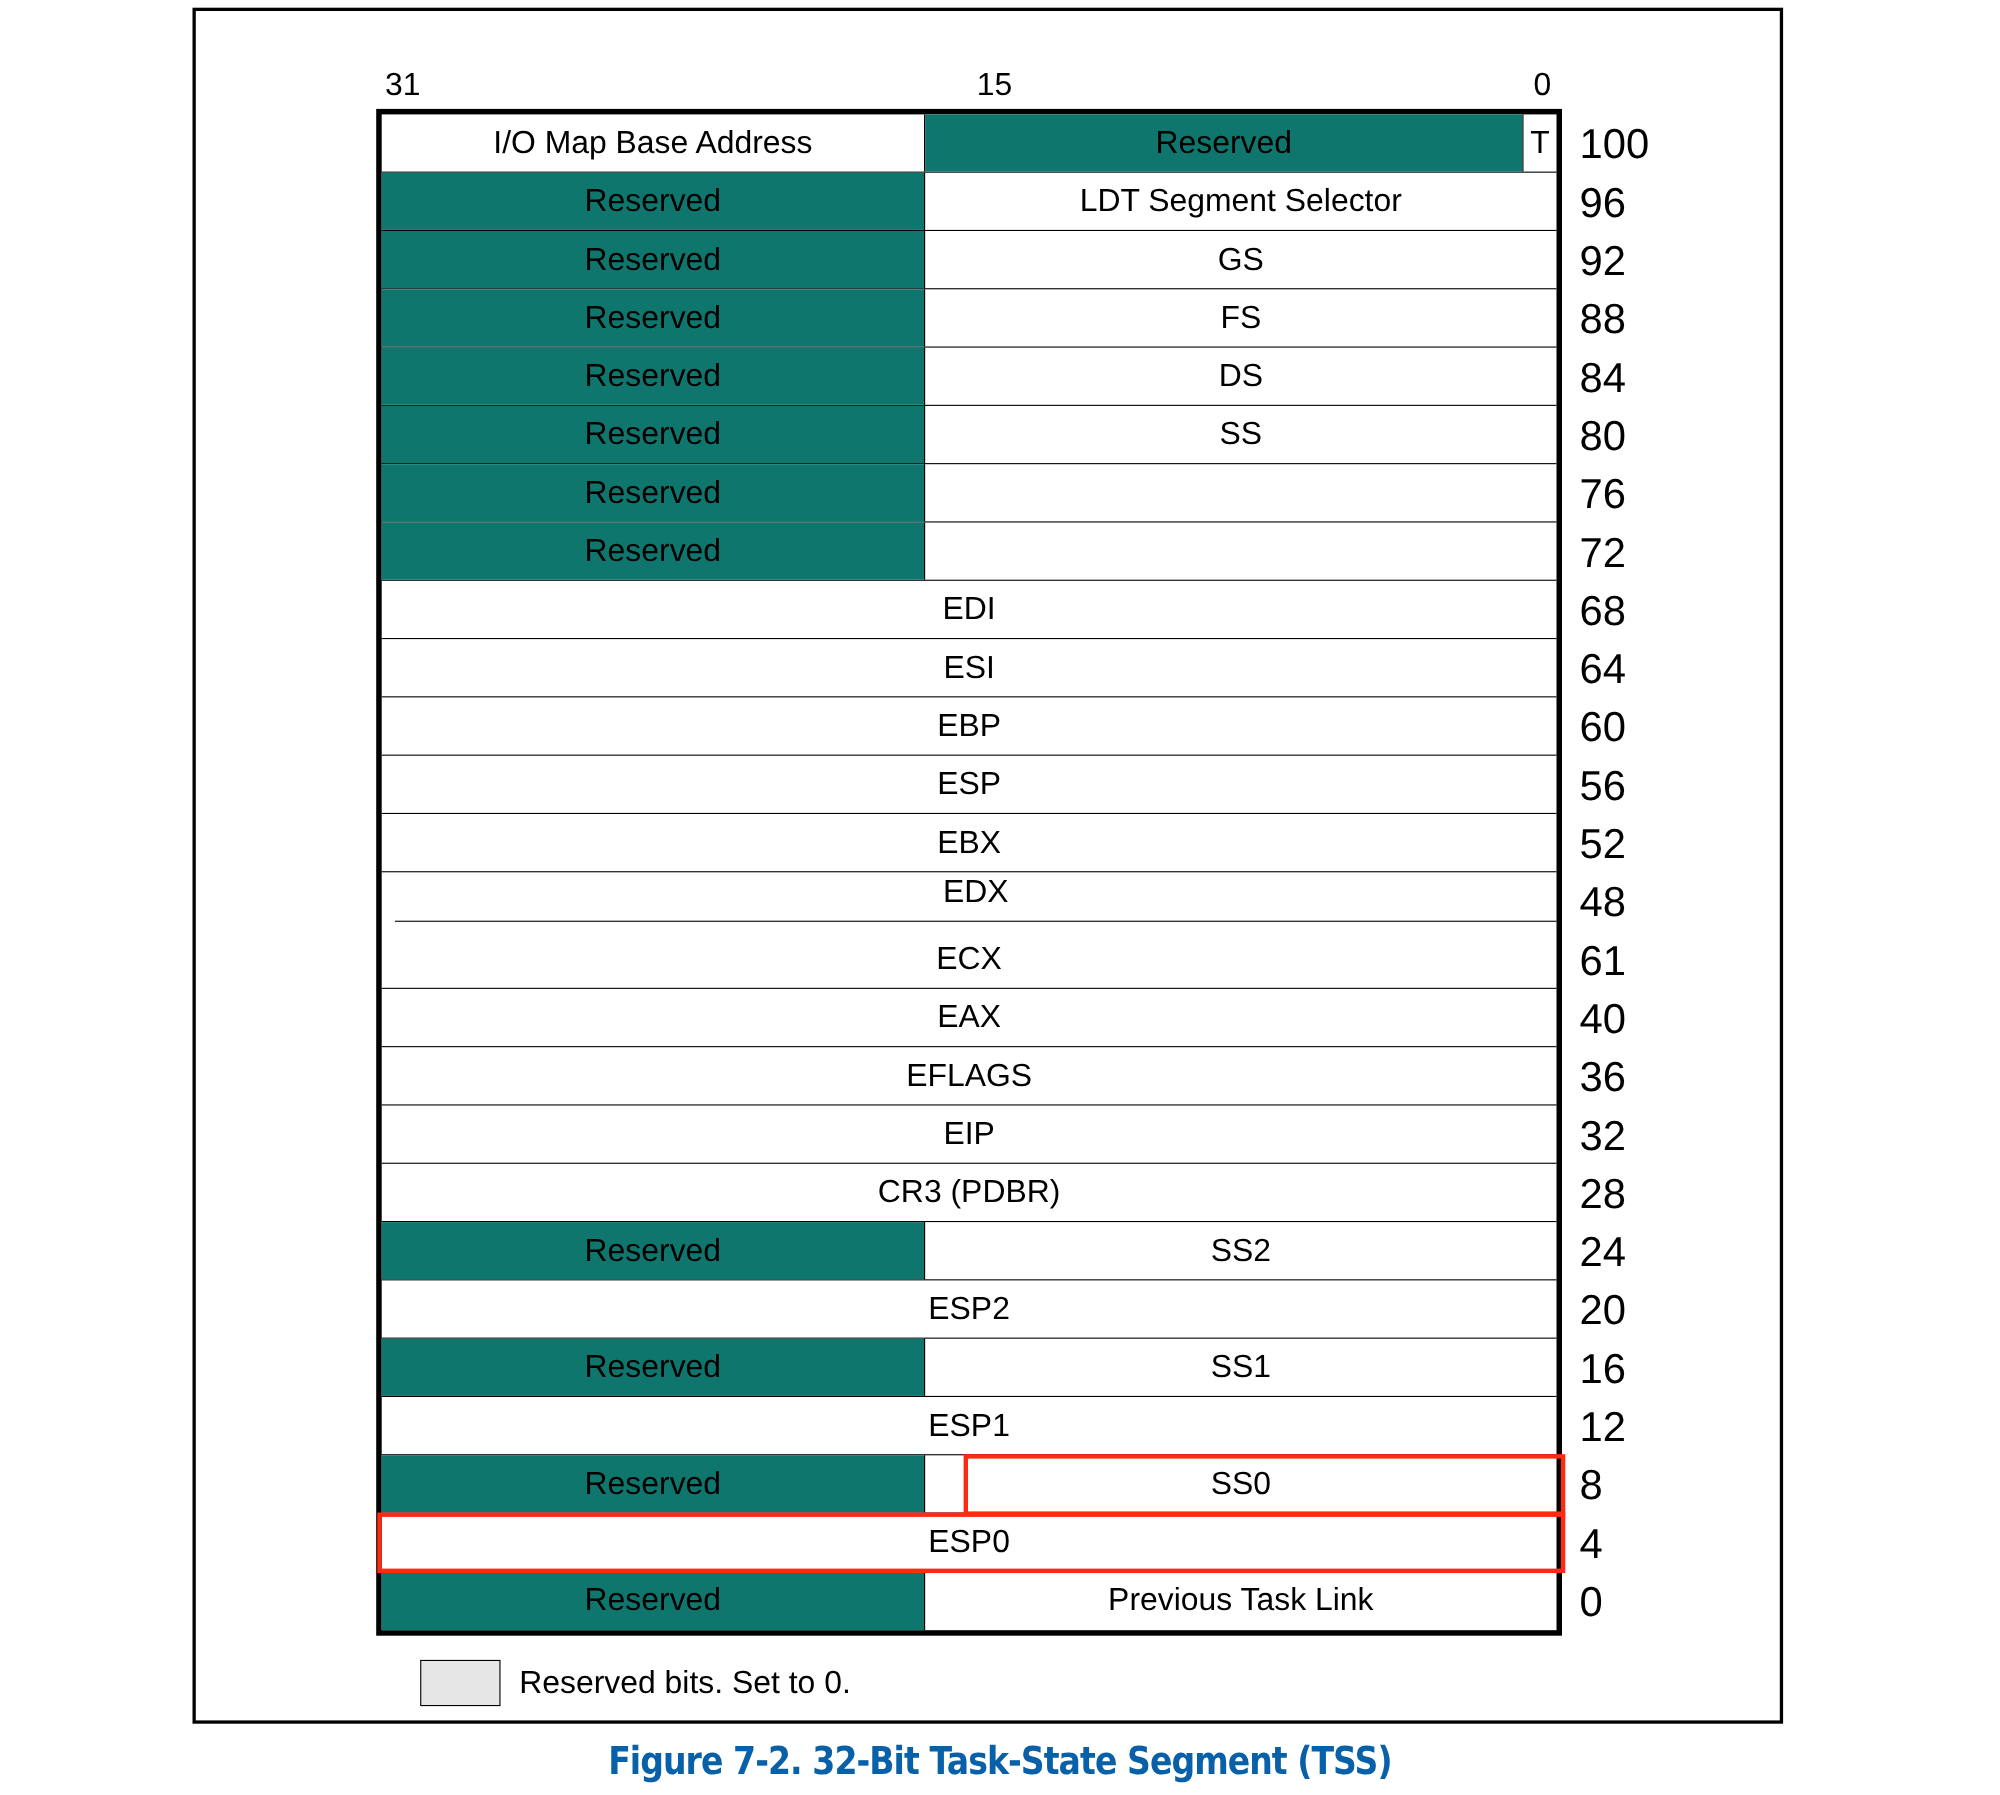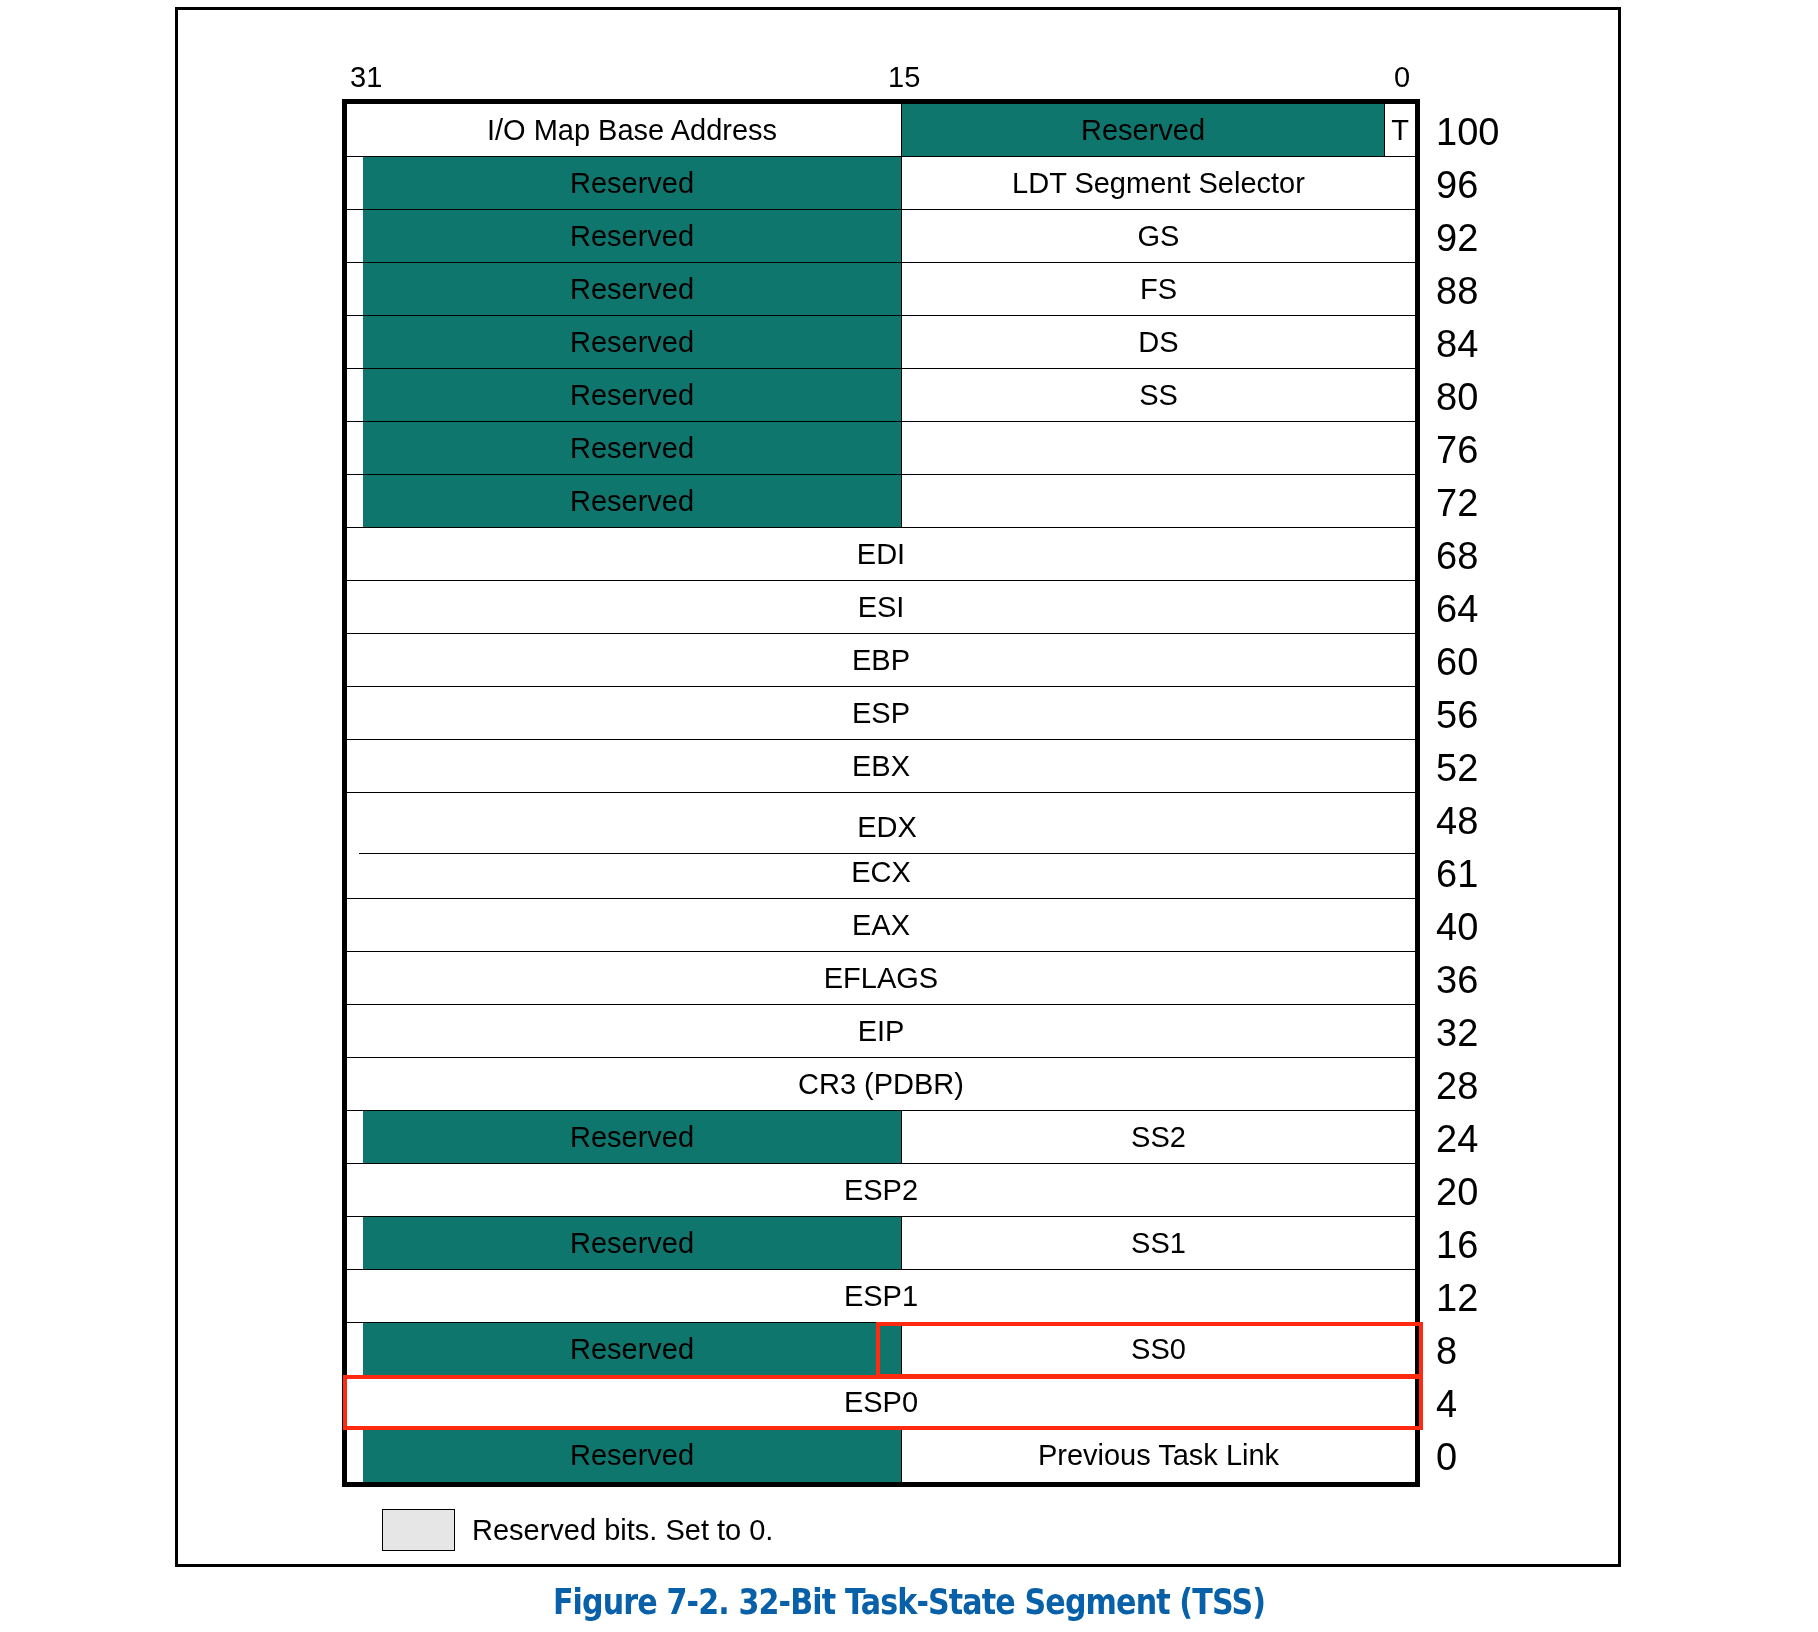--- a/index.html
+++ b/index.html
@@ -8,21 +8,21 @@
   .frame { position: absolute; left: 175px; top: 7px; width: 1446px; height: 1560px;
            border: 3px solid #000; box-sizing: border-box; }
   .bit-label { position: absolute; top: 60px; font-size: 29px; line-height: 34px; }
   .tss-table { position: absolute; left: 342px; top: 99px; width: 1078px; height: 1388px;
                border: 5px solid #000; box-sizing: border-box; }
   .tss-row { position: absolute; left: 0; right: 0; height: 53.4px; box-sizing: border-box;
              border-bottom: 1.5px solid #000; display: flex; }
   .tss-row.last { border-bottom: none; }
   .cell { height: 100%; box-sizing: border-box; display: flex; align-items: center;
           justify-content: center; font-size: 29px; }
-  .cell.left { width: 539px; border-right: 1.5px solid #000; margin-left: 16px; }
+  .cell.left { width: 494px; border-right: 1.5px solid #000; }
   .cell.right { flex: 1; }
   .cell.full { flex: 1; }
   .cell.reserved { background: #0f766e; }
   .cell.t-bit { width: 31px; border-left: 1.5px solid #000; flex: none; }
   .offset { position: absolute; left: 1436px; font-size: 38px; line-height: 53px; height: 53px; }
   .highlight { position: absolute; border: 4px solid #ff2a10; box-sizing: border-box;
                pointer-events: none; }
   .legend-swatch { position: absolute; left: 382px; top: 1509px; width: 73px; height: 42px;
                    background: #e6e6e6; border: 1.5px solid #000; box-sizing: border-box; }
   .legend-text { position: absolute; left: 472px; top: 1512px; font-size: 29px; line-height: 36px; }
@@ -79,21 +79,21 @@
     </div>
     <div class="tss-row" style="top: 583px;">
       <div class="cell full">ESP</div>
     </div>
     <div class="tss-row" style="top: 530px;">
       <div class="cell full">EBP</div>
     </div>
     <div class="tss-row" style="top: 636px;">
       <div class="cell full">EBX</div>
     </div>
-    <div class="tss-row" style="top: 697px; margin-left: 12px;">
+    <div class="tss-row" style="top: 681px; margin-left: 12px;">
       <div class="cell full">EDX</div>
     </div>
     <div class="tss-row" style="top: 742px;">
       <div class="cell full">ECX</div>
     </div>
     <div class="tss-row" style="top: 795px;">
       <div class="cell full">EAX</div>
     </div>
     <div class="tss-row" style="top: 848px;">
       <div class="cell full">EFLAGS</div>

